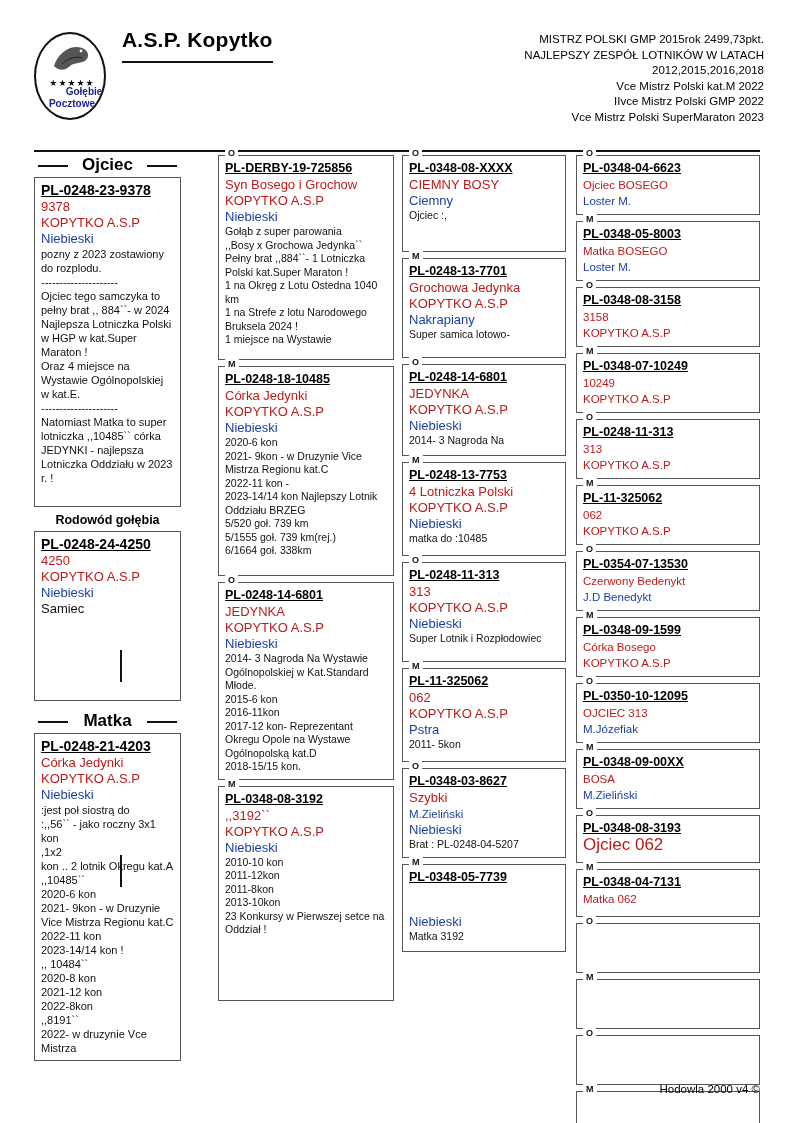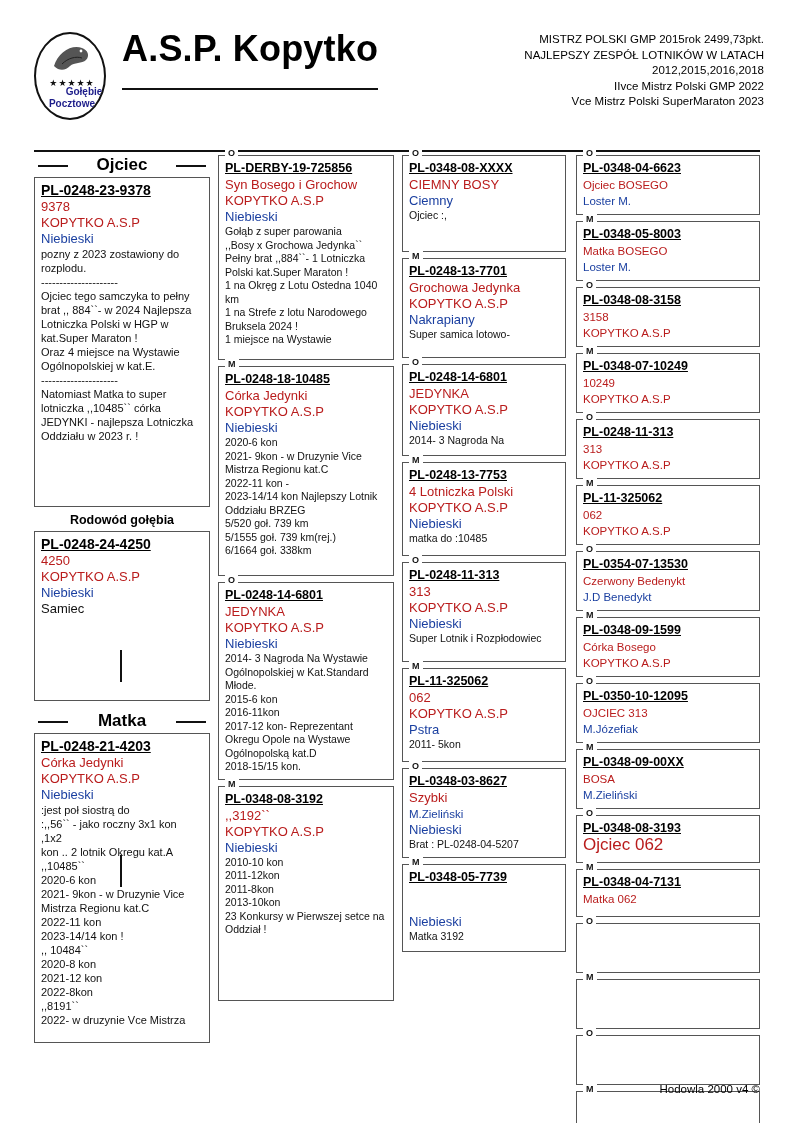--- a/index.html
+++ b/index.html
@@ -21,31 +21,31 @@
     border:2px solid #111; border-radius: 50% / 50%;
     background:#fff;
     overflow:hidden;
   }
   .logo-bird { position:absolute; left:12px; top:6px; }
   .logo-stars { position:absolute; left:0; top:44px; width:72px; text-align:center; font-size:9px; letter-spacing:1px; color:#111; }
   .logo-t1 { position:absolute; left:12px; top:52px; width:72px; text-align:center; font-size:10px; font-weight:bold; color:#1d1d8a; }
   .logo-t2 { position:absolute; left:0; top:64px; width:72px; text-align:center; font-size:10px; font-weight:bold; color:#1d1d8a; }
 
   .title-block { margin-left: 16px; flex: 1 1 auto; }
-  .club-title { font-size: 36px; font-weight: bold; letter-spacing:0.2px; border-bottom: 2px solid #111; display:inline-block; padding-bottom:18px; }
+  .club-title { font-size: 21px; font-weight: bold; letter-spacing:0.2px; border-bottom: 2px solid #111; display:inline-block; padding-bottom:9px; }
   .addr { font-size: 13px; line-height: 17px; margin-top: 8px; margin-left: 34px; }
 
   .awards { text-align:right; font-size:11.5px; line-height:15.5px; flex:0 0 auto; padding-top:4px; width: 300px; }
 
   .head-rule { position:absolute; left:34px; right:34px; top:150px; border-top:2px solid #111; }
 
   
   .cols { position:absolute; left:34px; top:155px; width:726px; }
   .col { position:absolute; top:0; }
-  .c1 { left: 0px;   width: 176px; }
+  .c1 { left: 0px;   width: 147px; }
   .c2 { left: 184px; width: 176px; }
   .c3 { left: 368px; width: 164px; }
   .c4 { left: 542px; width: 184px; }
 
   .box {
     border:1px solid #555;
     background:#fff;
     padding: 4px 6px 5px 6px;
     margin-bottom: 6px;
     position:relative;
@@ -101,20 +101,21 @@
     </div>
 
     <div class="title-block">
       <div class="club-title">A.S.P. Kopytko</div>
     </div>
 
     <div class="awards">
       <div>MISTRZ POLSKI GMP 2015rok 2499,73pkt.</div>
       <div>NAJLEPSZY ZESPÓŁ LOTNIKÓW W LATACH</div>
       <div>2012,2015,2016,2018</div>
+      <div>Vce Mistrz Polski kat.M 2022</div>
       <div>IIvce Mistrz Polski GMP 2022</div>
       <div>Vce Mistrz Polski SuperMaraton 2023</div>
     </div>
   </div>
   <div class="head-rule"></div>
 
   <div class="cols">
 
     <div class="col c1">
       <div class="sec-head">

